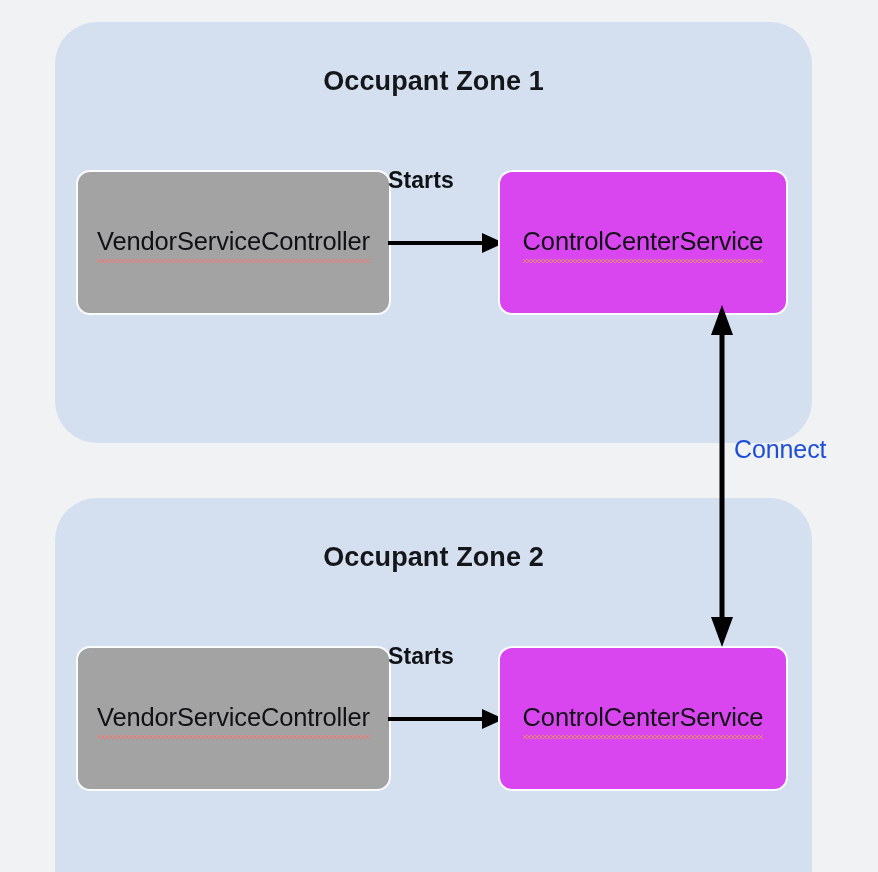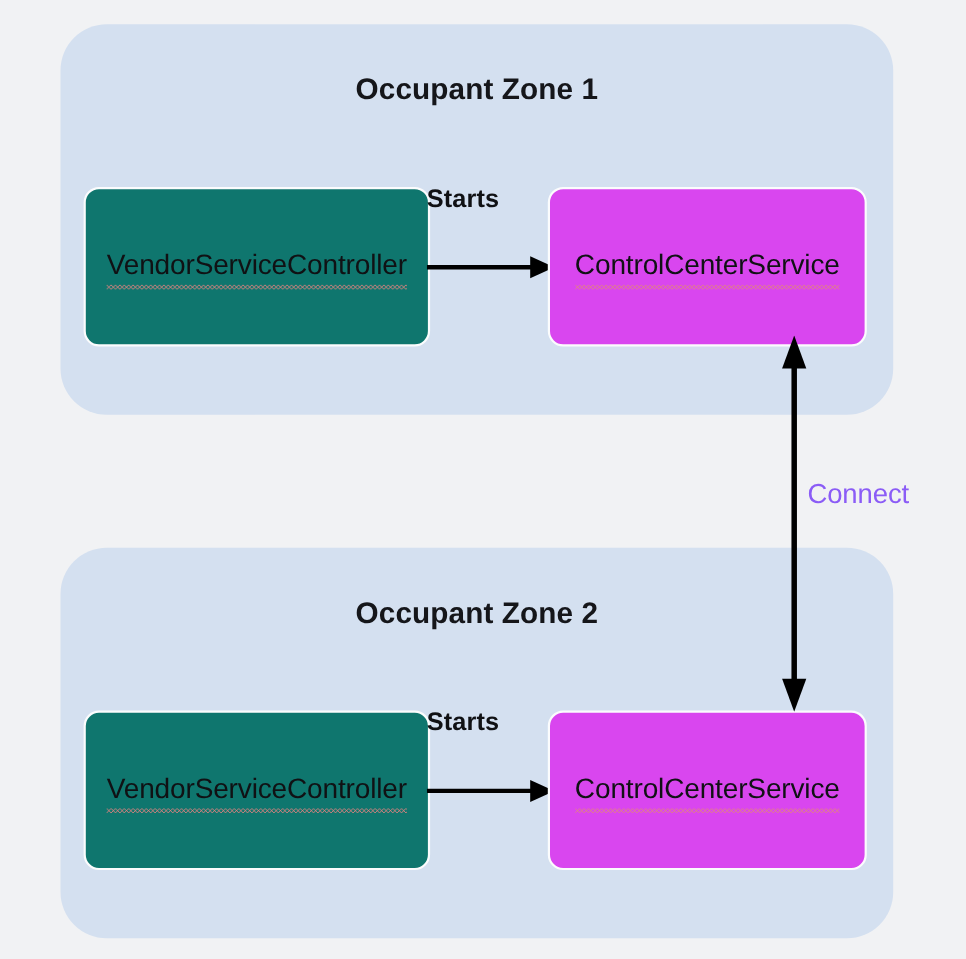--- a/index.html
+++ b/index.html
@@ -18,21 +18,21 @@
     width: 878px;
     height: 872px;
     background: #f1f2f4;
   }
 
   
   .zone {
     position: absolute;
     left: 55px;
     width: 757px;
-    height: 355px;
+    height: 421px;
     background: #d4e0f0;
     border-radius: 42px;
     box-sizing: border-box;
   }
   #zone-1 { top: 22px; }
   #zone-2 { top: 498px; }
 
   .zone-title {
     position: absolute;
     top: 44px;
@@ -53,21 +53,21 @@
     box-sizing: border-box;
     border: 2px solid #fbfcfd;
     border-radius: 14px;
     display: flex;
     align-items: center;
     justify-content: center;
   }
   .node-vendor {
     left: 21px;
     width: 315px;
-    background: #0f766e;
+    background: #a3a3a3;
   }
   .node-control {
     left: 443px;
     width: 290px;
     background: #d946ef;
   }
   .node-label {
     font-size: 25.5px;
     color: #101114;
     letter-spacing: -0.15px;
@@ -117,21 +117,21 @@
     top: 305px;
     width: 44px;
     height: 342px;
   }
   #connect-label {
     position: absolute;
     left: 734px;
     top: 435px;
     font-size: 25px;
     font-weight: normal;
-    color: #8b5cf6;
+    color: #1d4ed8;
     letter-spacing: -0.1px;
     white-space: nowrap;
   }
 </style>
 </head>
 <body>
 
 <div id="canvas">
 
   <div class="zone" id="zone-1">

